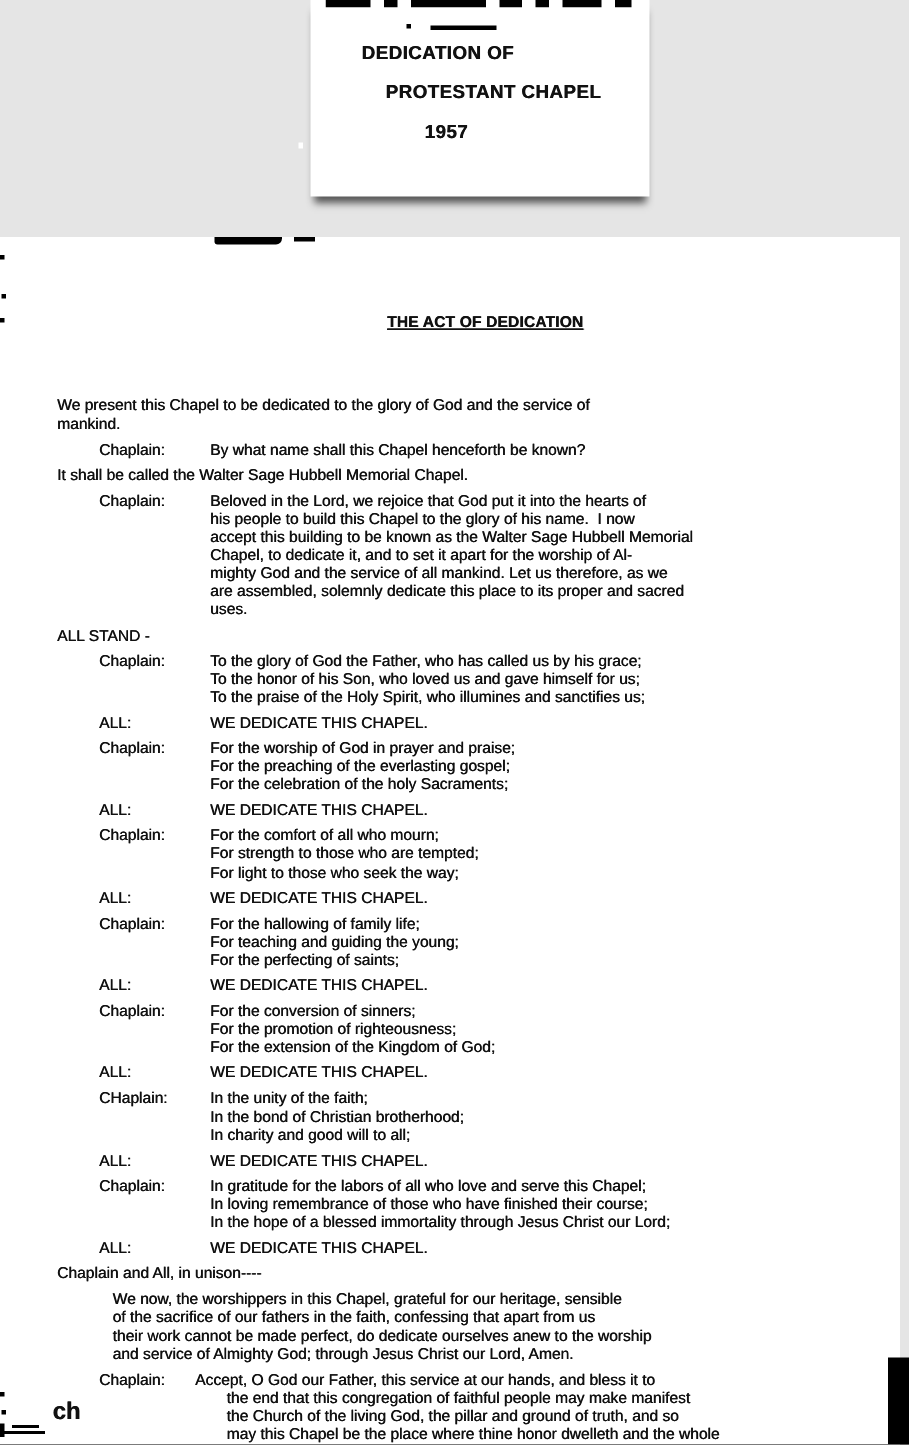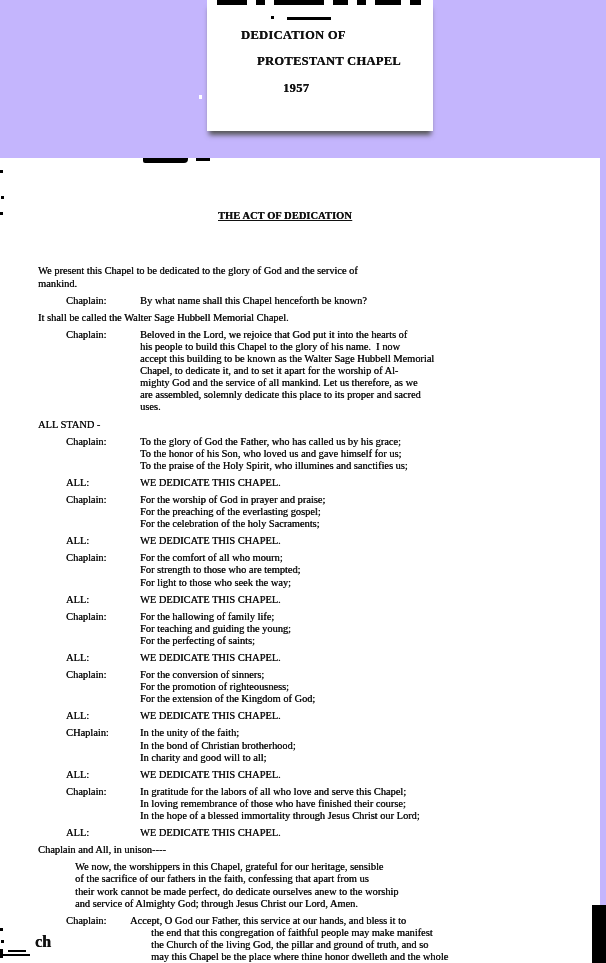--- a/index.html
+++ b/index.html
@@ -1,18 +1,18 @@
 <!DOCTYPE html>
 <html><head>
 <meta charset="utf-8">
 <style>
   html,body{margin:0;padding:0;background:#000;}
   .canvas{
-    position:relative;width:606px;height:963px;background:#c4b5fd;overflow:hidden;
-    font-family:Liberation Serif, serif;color:#111;
+    position:relative;width:606px;height:963px;background:#e5e5e5;overflow:hidden;
+    font-family:Liberation Sans, sans-serif;color:#111;
   }
   
   .cover-card{
     position:absolute;left:207px;top:0;width:226px;height:131px;background:#fff;
     box-shadow:0 6px 5px -2px #555;
   }
   .cutoff-row{position:absolute;left:10px;top:0;width:208px;height:5px;display:flex;gap:9px;overflow:hidden;}
   .cutoff-row i{display:block;background:#000;height:5px;}
   .cutoff-row i:nth-child(1){width:30px;}
   .cutoff-row i:nth-child(2){width:9px;}
@@ -30,21 +30,21 @@
   .card-line.l3{left:76px;top:81px;}
   .card-speck{position:absolute;left:-8px;top:95px;width:3px;height:4px;background:#fff;}
   
   .page{position:absolute;left:0;top:158px;width:600px;height:805px;background:#fff;}
   .page-content{
     position:absolute;left:38px;top:24px;width:545px;
     font-size:10.4px;line-height:12.1px;white-space:pre;
     text-shadow:.3px 0 0 currentColor;
   }
   .doc-title{margin:4px 0 14px 0;padding-left:180px;font-weight:bold;}
-  .doc-title span{text-decoration:underline;letter-spacing:.1px;}
+  .doc-title span{text-decoration:underline;letter-spacing:.1px;margin-left:40px;}
   .section{display:flex;margin-top:5px;justify-content:center;}
   .section .label{width:74px;flex:none;margin-left:28px;}
   .section.dialogue-hang .label{width:64px;}
   .section.dialogue-hang .line + .line{padding-left:21px;}
   .section.indent{padding-left:37px;}
   .lines{flex:1;}
   .doc-footer{position:absolute;left:35px;top:775px;font-size:16px;font-weight:bold;
     text-shadow:.3px 0 0 currentColor;}
   
   .corner-notch{position:absolute;left:592px;top:905px;width:14px;height:58px;background:#000;}

